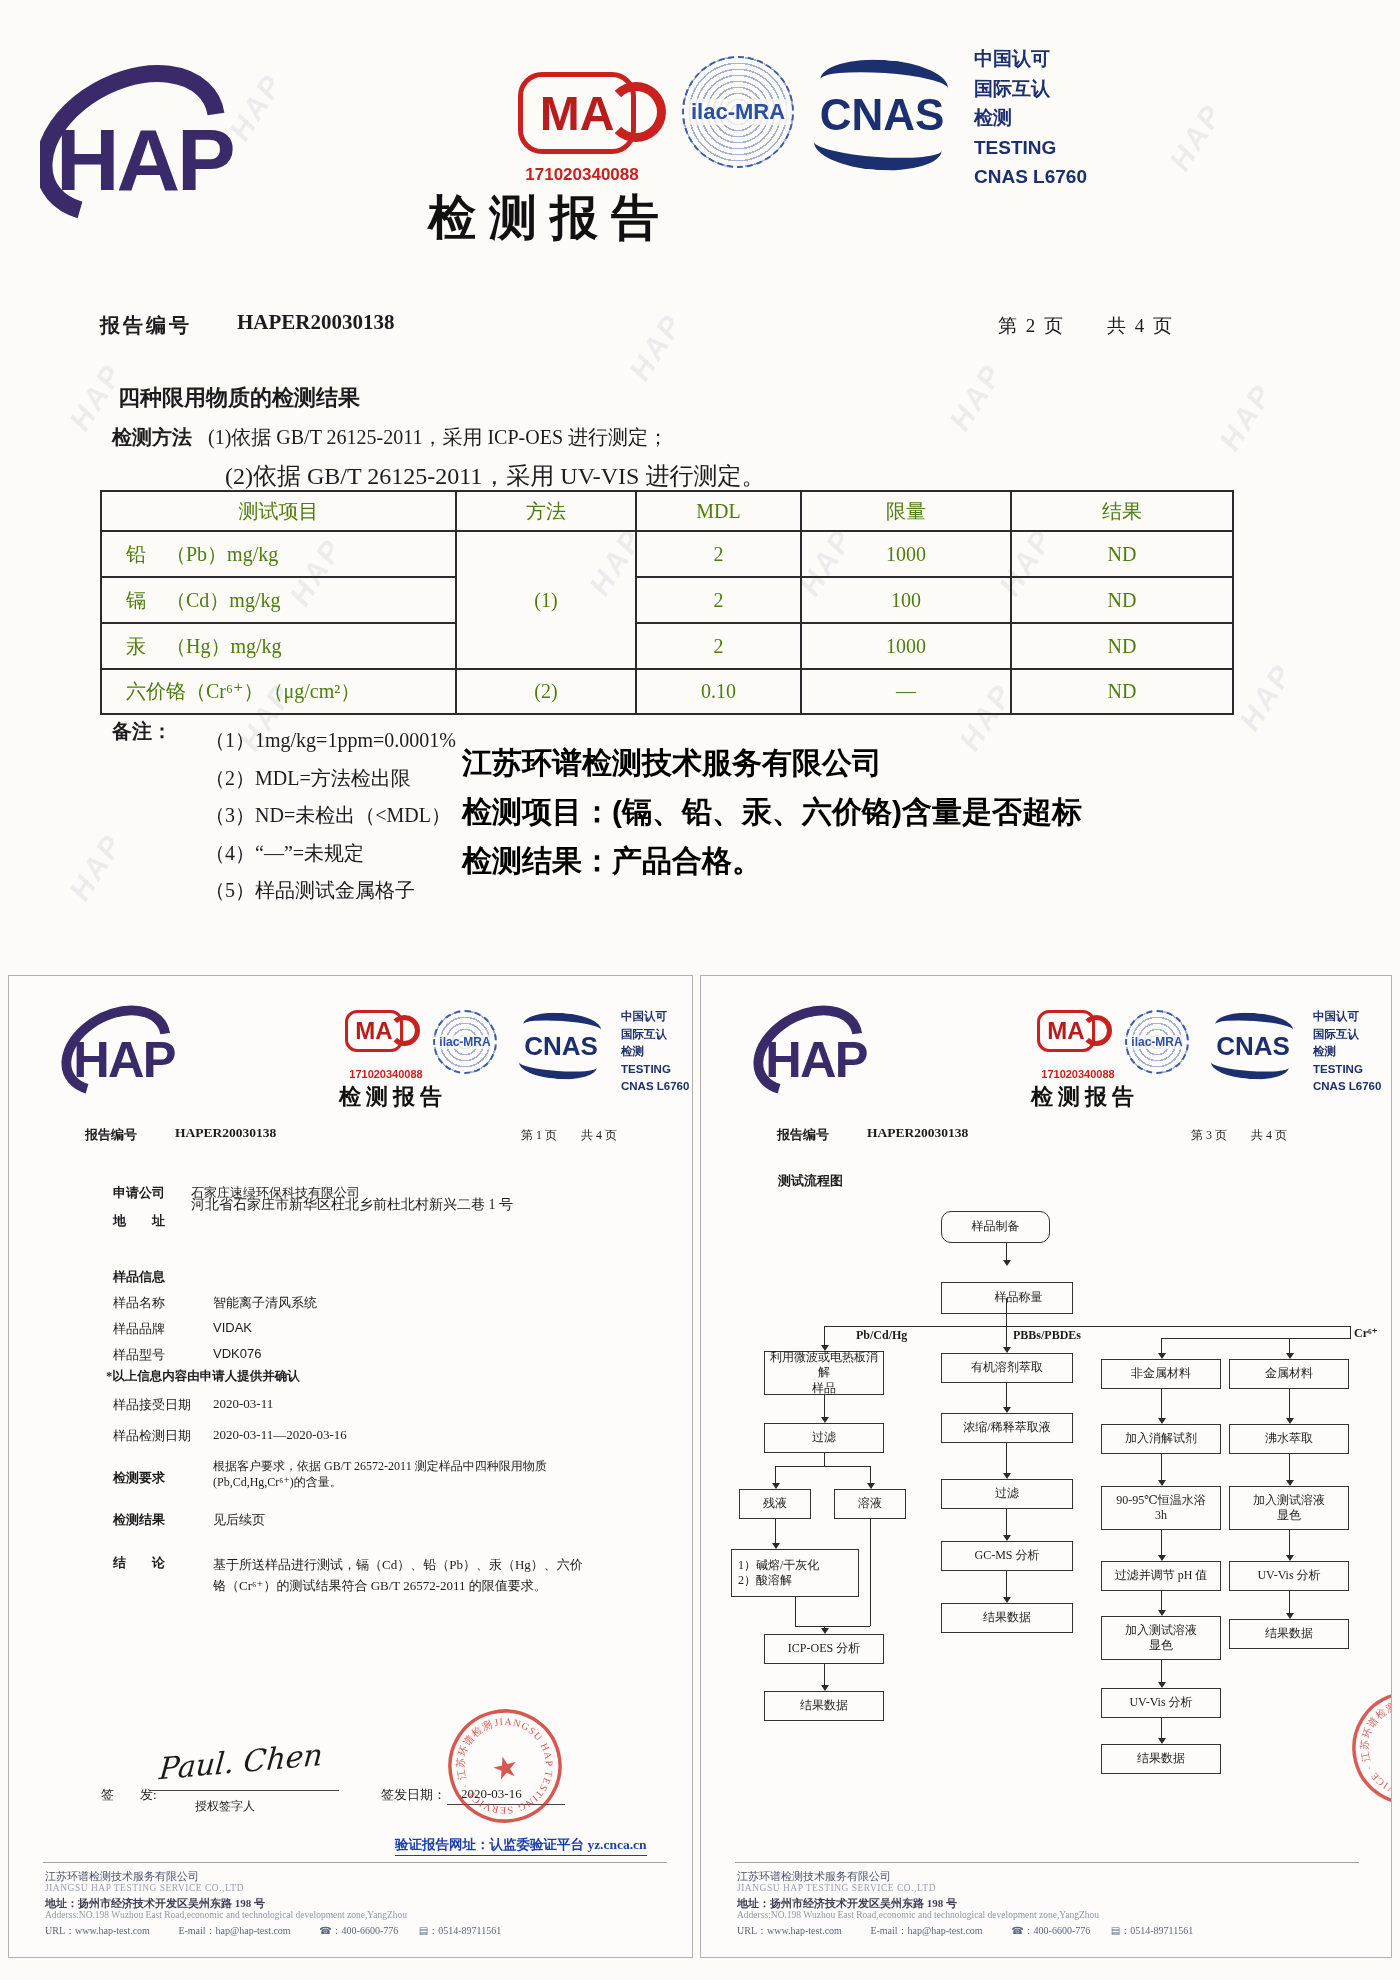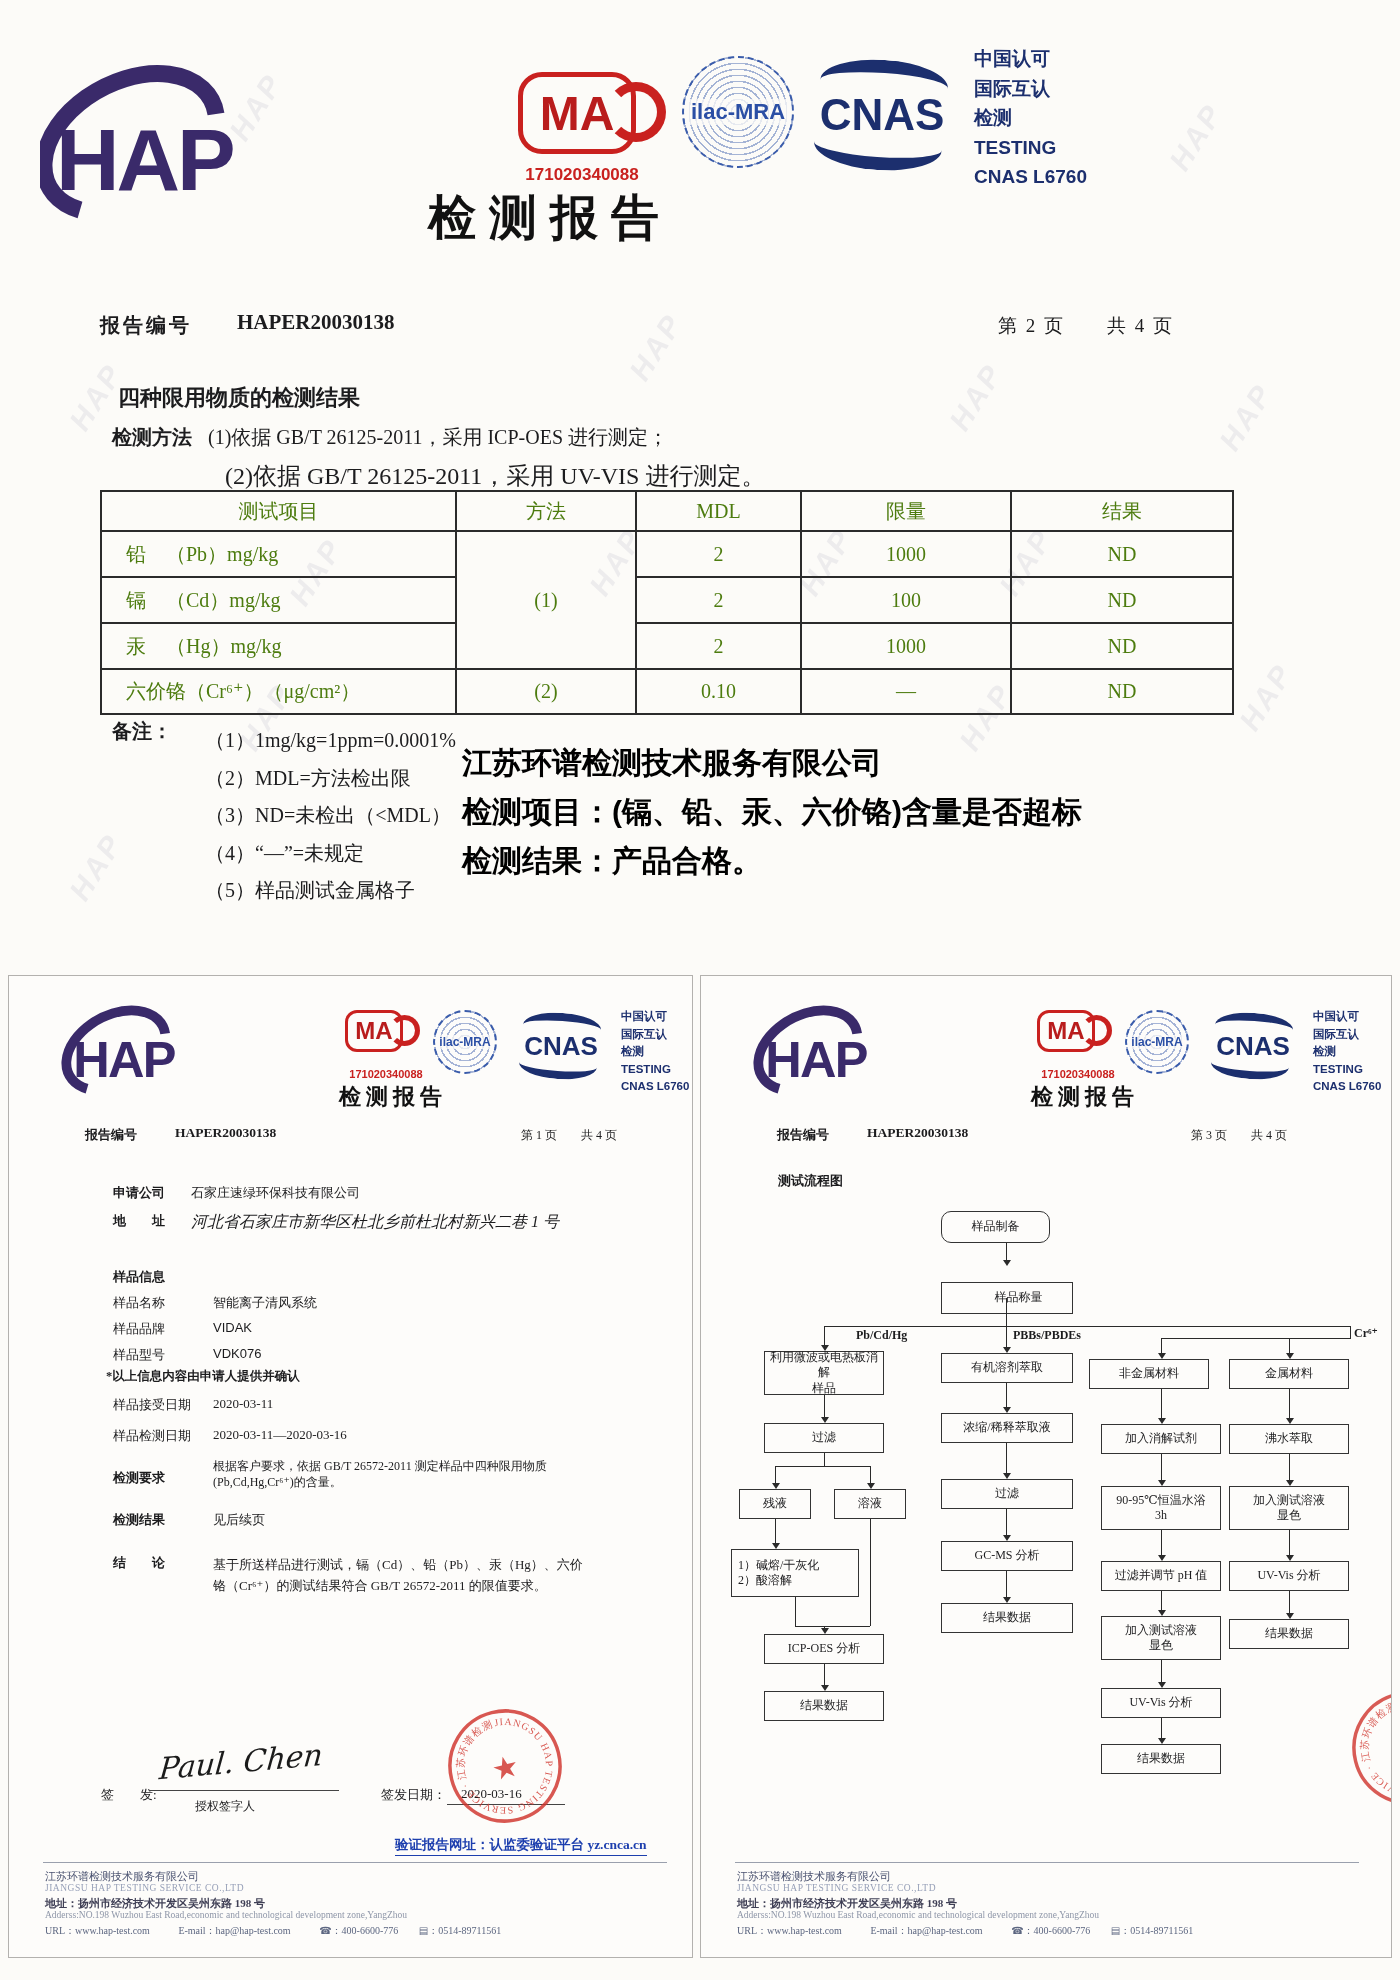--- a/index.html
+++ b/index.html
@@ -209,21 +209,21 @@
       <div style="font-size:11.5px;line-height:17.5px;">TESTING</div>
       <div style="font-size:11.5px;line-height:17.5px;">CNAS L6760</div>
     </div>
     <div class="abs lbl" style="left:76px;top:150px;font-size:13px;">报告编号</div>
     <div class="abs lbl" style="left:166px;top:149px;font-size:13.5px;">HAPER20030138</div>
     <div class="abs" style="left:512px;top:151px;font-size:12px;">第 1 页　　共 4 页</div>
 
     <div class="abs lbl" style="left:104px;top:208px;font-size:13px;">申请公司</div>
     <div class="abs" style="left:182px;top:208px;font-size:13px;">石家庄速绿环保科技有限公司</div>
     <div class="abs lbl" style="left:104px;top:236px;font-size:13px;">地　　址</div>
-    <div class="abs" style="left:182px;top:236px;font-size:16px;font-style:italic;">河北省石家庄市新华区杜北乡前杜北村新兴二巷 1 号</div>
+    <div class="abs" style="left:182px;top:220px;font-size:14px;">河北省石家庄市新华区杜北乡前杜北村新兴二巷 1 号</div>
 
     <div class="abs lbl" style="left:104px;top:292px;font-size:13px;">样品信息</div>
     <div class="abs" style="left:104px;top:318px;font-size:13px;">样品名称</div>
     <div class="abs" style="left:204px;top:318px;font-size:13px;">智能离子清风系统</div>
     <div class="abs" style="left:104px;top:344px;font-size:13px;">样品品牌</div>
     <div class="abs" style="left:204px;top:344px;font-size:13px;font-family:'Liberation Sans',sans-serif;">VIDAK</div>
     <div class="abs" style="left:104px;top:370px;font-size:13px;">样品型号</div>
     <div class="abs" style="left:204px;top:370px;font-size:13px;font-family:'Liberation Sans',sans-serif;">VDK076</div>
     <div class="abs lbl" style="left:97px;top:392px;font-size:12.5px;">*以上信息内容由申请人提供并确认</div>
 
@@ -324,21 +324,21 @@
       </div>
     <div class="fb" style="left:63px;top:658px;width:120px;height:30px;">ICP-OES 分析</div>
     <div class="fb" style="left:63px;top:715px;width:120px;height:30px;">结果数据</div>
 
     <div class="fb" style="left:240px;top:377px;width:132px;height:30px;">有机溶剂萃取</div>
     <div class="fb" style="left:240px;top:437px;width:132px;height:30px;">浓缩/稀释萃取液</div>
     <div class="fb" style="left:240px;top:503px;width:132px;height:30px;">过滤</div>
     <div class="fb" style="left:240px;top:565px;width:132px;height:30px;">GC-MS 分析</div>
     <div class="fb" style="left:240px;top:627px;width:132px;height:30px;">结果数据</div>
 
-    <div class="fb" style="left:388px;top:383px;width:120px;height:30px;">非金属材料</div>
+    <div class="fb" style="left:400px;top:383px;width:120px;height:30px;">非金属材料</div>
     <div class="fb" style="left:400px;top:448px;width:120px;height:30px;">加入消解试剂</div>
     <div class="fb" style="left:400px;top:510px;width:120px;height:44px;">
         <div>
           <div>90-95℃恒温水浴</div>
           <div>3h</div>
         </div>
       </div>
     <div class="fb" style="left:400px;top:585px;width:120px;height:30px;">过滤并调节 pH 值</div>
     <div class="fb" style="left:400px;top:640px;width:120px;height:44px;">
         <div>

